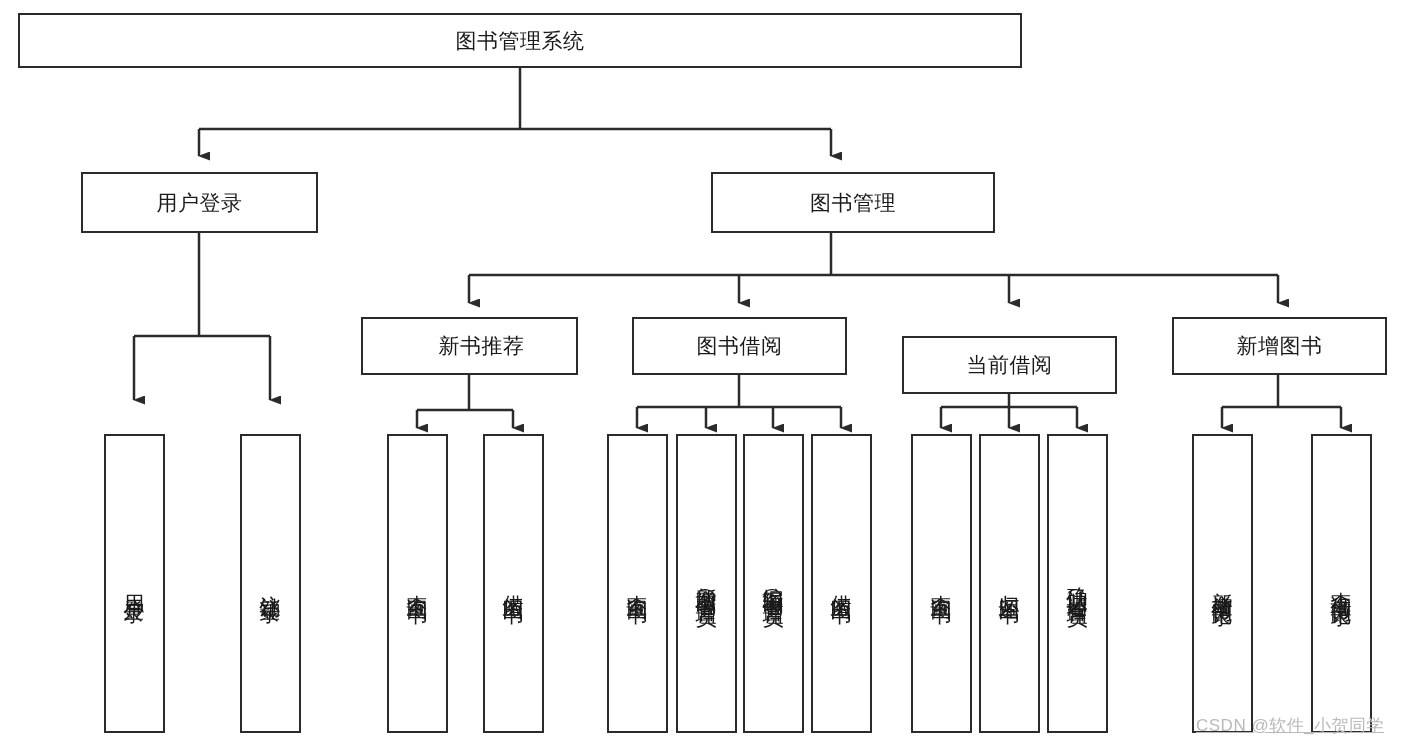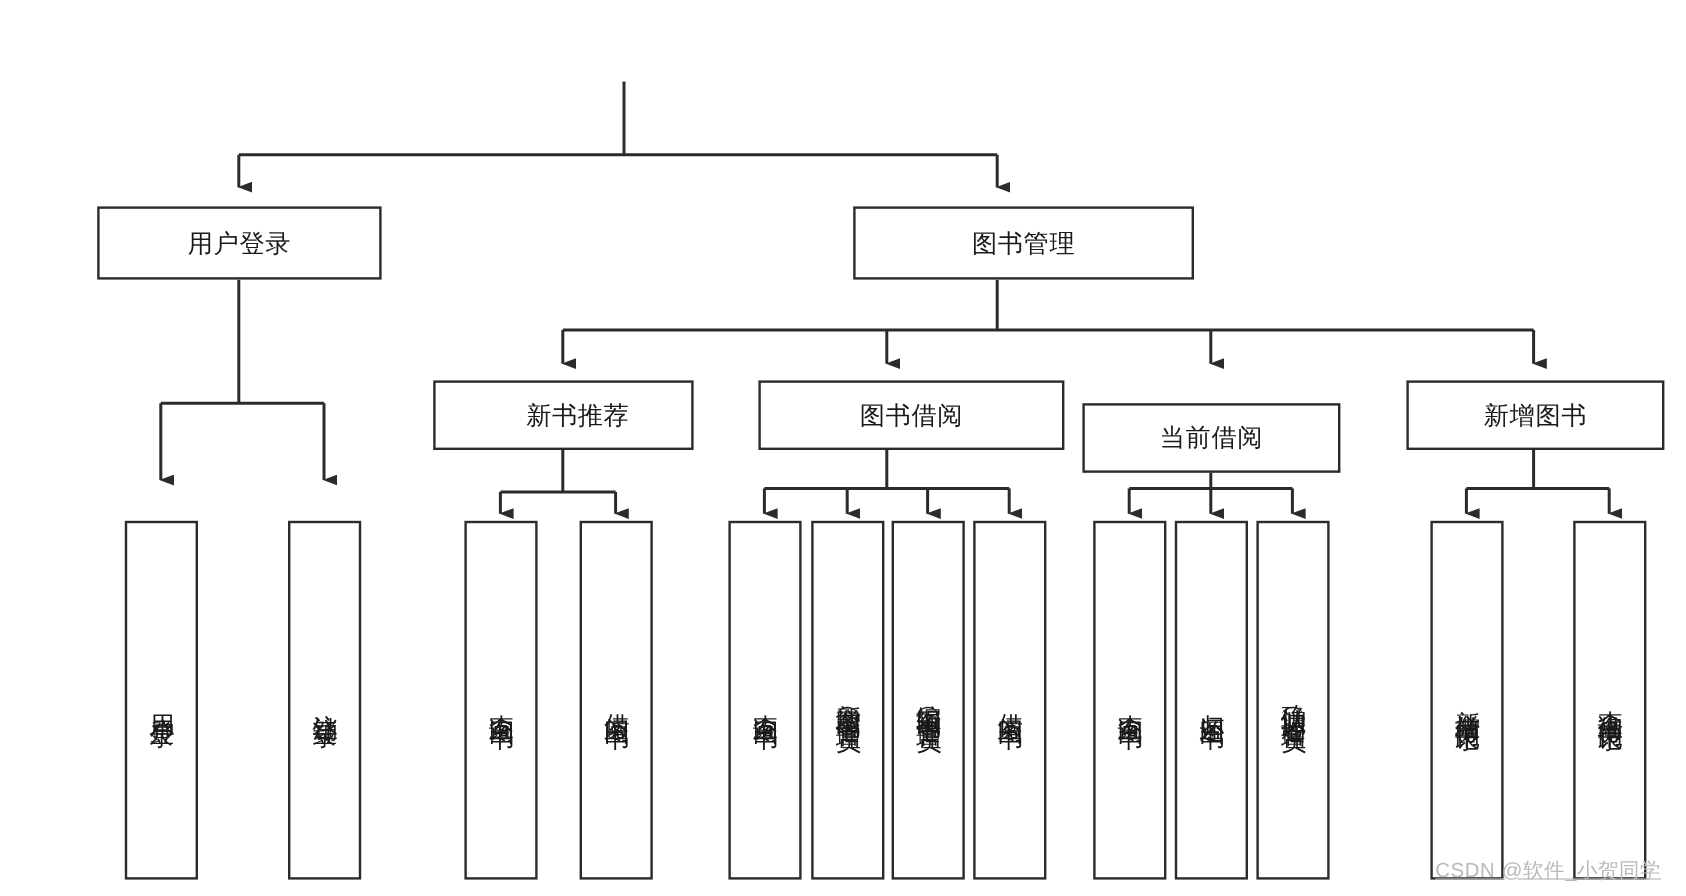--- a/index.html
+++ b/index.html
@@ -117,34 +117,37 @@
       <path d="M1077,407 L1077,428" marker-end="url(#arrow)"></path>
 
       <path d="M1278,375 L1278,407"></path>
       <path d="M1222,407 L1341,407"></path>
       <path d="M1222,407 L1222,428" marker-end="url(#arrow)"></path>
       <path d="M1341,407 L1341,428" marker-end="url(#arrow)"></path>
 
     </g>
   </svg>
 
+  <div class="node horiz" style="left:18px; top:13px; width:1004px; height:55px;">
+    <span>图书管理系统</span>
+  </div>
 
   <div class="node horiz" style="left:81px; top:172px; width:237px; height:61px;">
     <span>用户登录</span>
   </div>
 
   <div class="node horiz" style="left:711px; top:172px; width:284px; height:61px;">
     <span>图书管理</span>
   </div>
 
   <div class="node horiz" style="left:361px; top:317px; width:217px; height:58px;padding-left:24px;">
     <span>新书推荐</span>
   </div>
 
-  <div class="node horiz" style="left:632px; top:317px; width:255px; height:58px;">
+  <div class="node horiz" style="left:632px; top:317px; width:215px; height:58px;">
     <span>图书借阅</span>
   </div>
 
   <div class="node horiz" style="left:902px; top:336px; width:215px; height:58px;">
     <span>当前借阅</span>
   </div>
 
   <div class="node horiz" style="left:1172px; top:317px; width:215px; height:58px;">
     <span>新增图书</span>
   </div>

